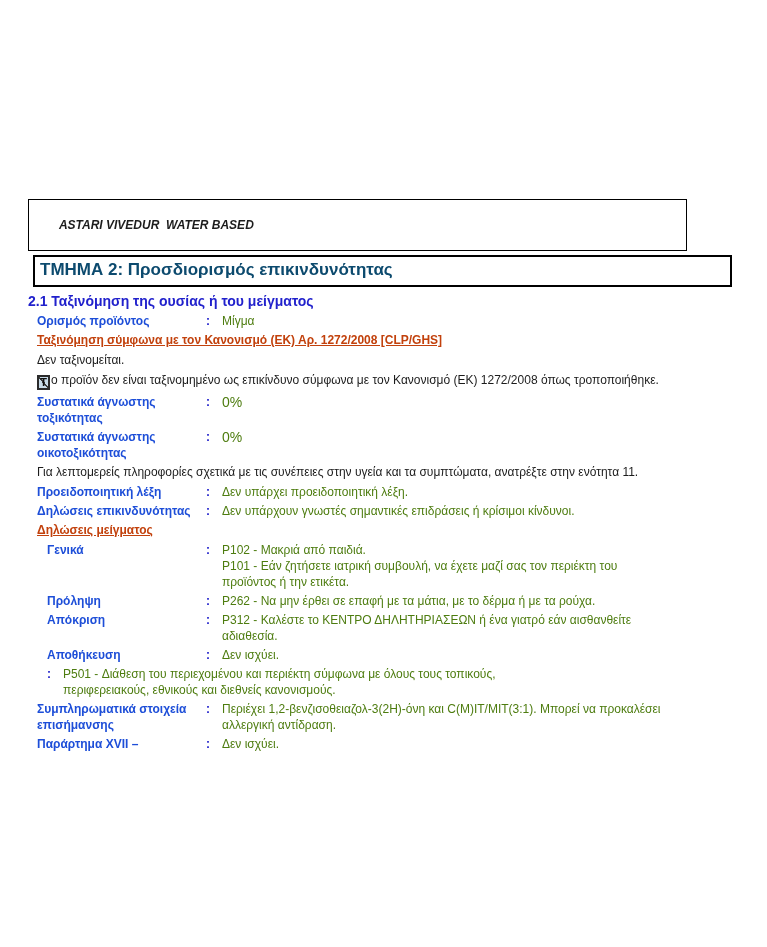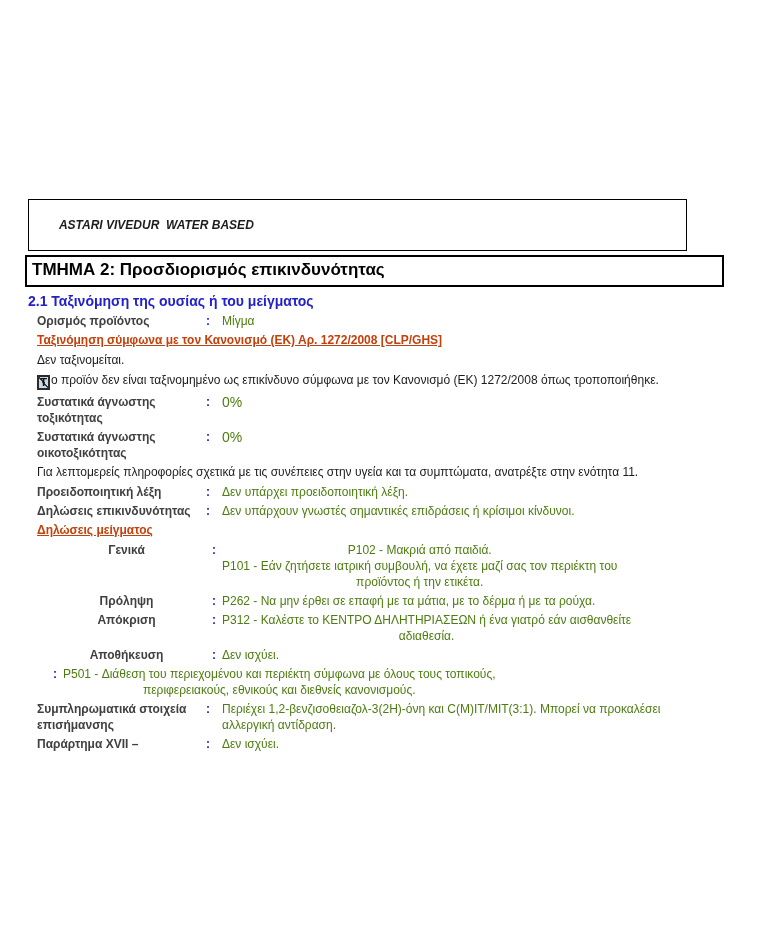--- a/index.html
+++ b/index.html
@@ -19,44 +19,44 @@
     width: 659px;
     border: 1.5px solid #000;
     padding: 4px 8px 4px 17px;
     font-weight: bold;
     font-style: italic;
     font-size: 12px;
     white-space: pre;
   }
   .section-box {
     box-sizing: border-box;
-    margin-left: 25px;
+    margin-left: 33px;
     margin-top: 4px;
     width: 699px;
     border: 2px solid #000;
     padding: 3px 6px 5px 5px;
     font-weight: bold;
     font-size: 17px;
-    color: #000000;
+    color: #0c4a6e;
   }
 
   .sec-heading {
     margin: 6px 0 4px 28px;
     color: #2121cc;
     font-weight: bold;
     font-size: 14px;
     line-height: 16px;
   }
   .sec-heading.mt { margin-top: 21px; }
 
   .row { display: flex; margin: 0 0 3px 37px; line-height: 16px; }
-  .row.sub { margin-left: 47px; text-align: center; }
+  .row.sub { margin-left: 47px; }
   .label {
     width: 169px; flex: none;
-    color: #404040; font-weight: bold;
+    color: #1d4ed8; font-weight: bold;
     white-space: pre-line;
   }
   .sub .label { width: 159px; }
   .colon { width: 16px; flex: none; color: #2121cc; font-weight: bold; }
   .value { white-space: pre-line; color: #4d7c0f; }
   .value.big { font-size: 14px; line-height: 16px; }
 
   .link-heading {
     margin: 0 0 4px 37px;
     color: #c2410c; font-weight: bold;

